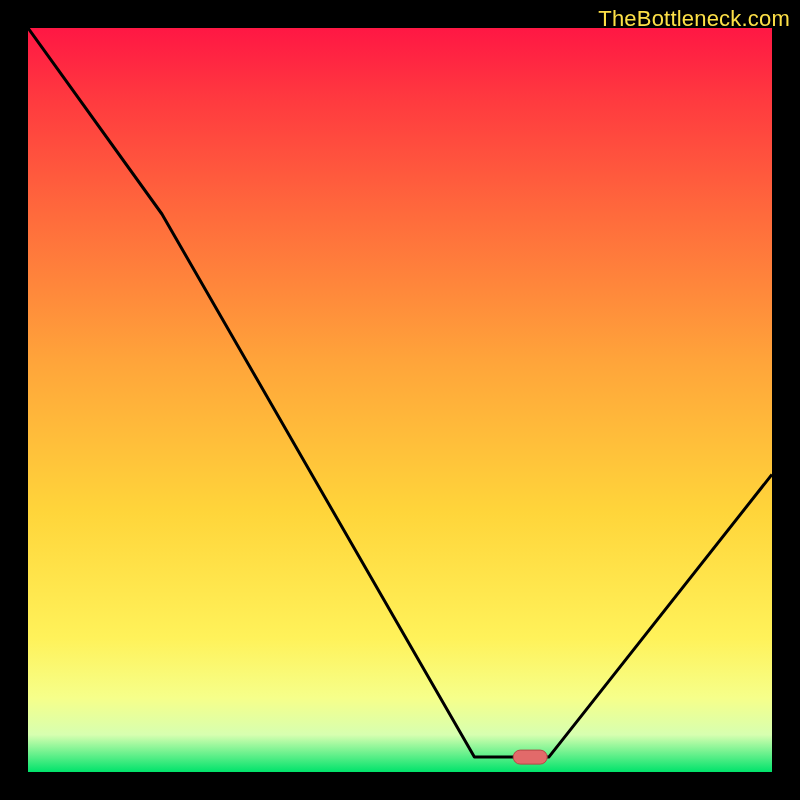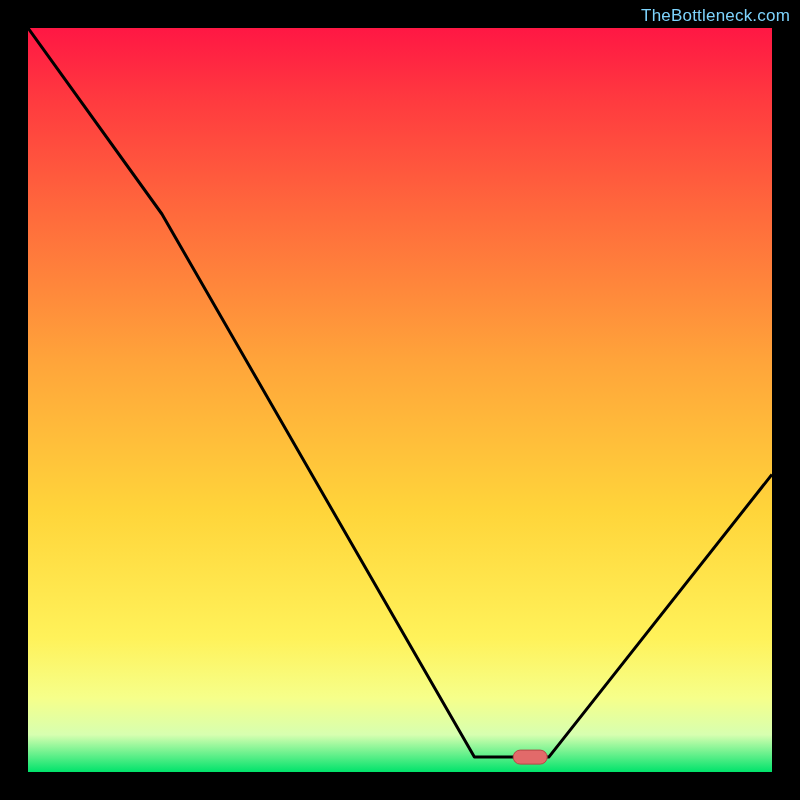--- a/index.html
+++ b/index.html
@@ -13,23 +13,23 @@
   .frame {
     position: relative;
     width: 800px;
     height: 800px;
     background: #000;
   }
   .watermark {
     position: absolute;
     top: 6px;
     right: 10px;
-    color: #7dd3fc;
+    color: #fde047;
     font-family: Arial, Helvetica, sans-serif;
-    font-size: 17px;
+    font-size: 22px;
     letter-spacing: 0.2px;
     user-select: none;
   }
   .plot {
     position: absolute;
     left: 28px;
     top: 28px;
     width: 744px;
     height: 744px;
   }

